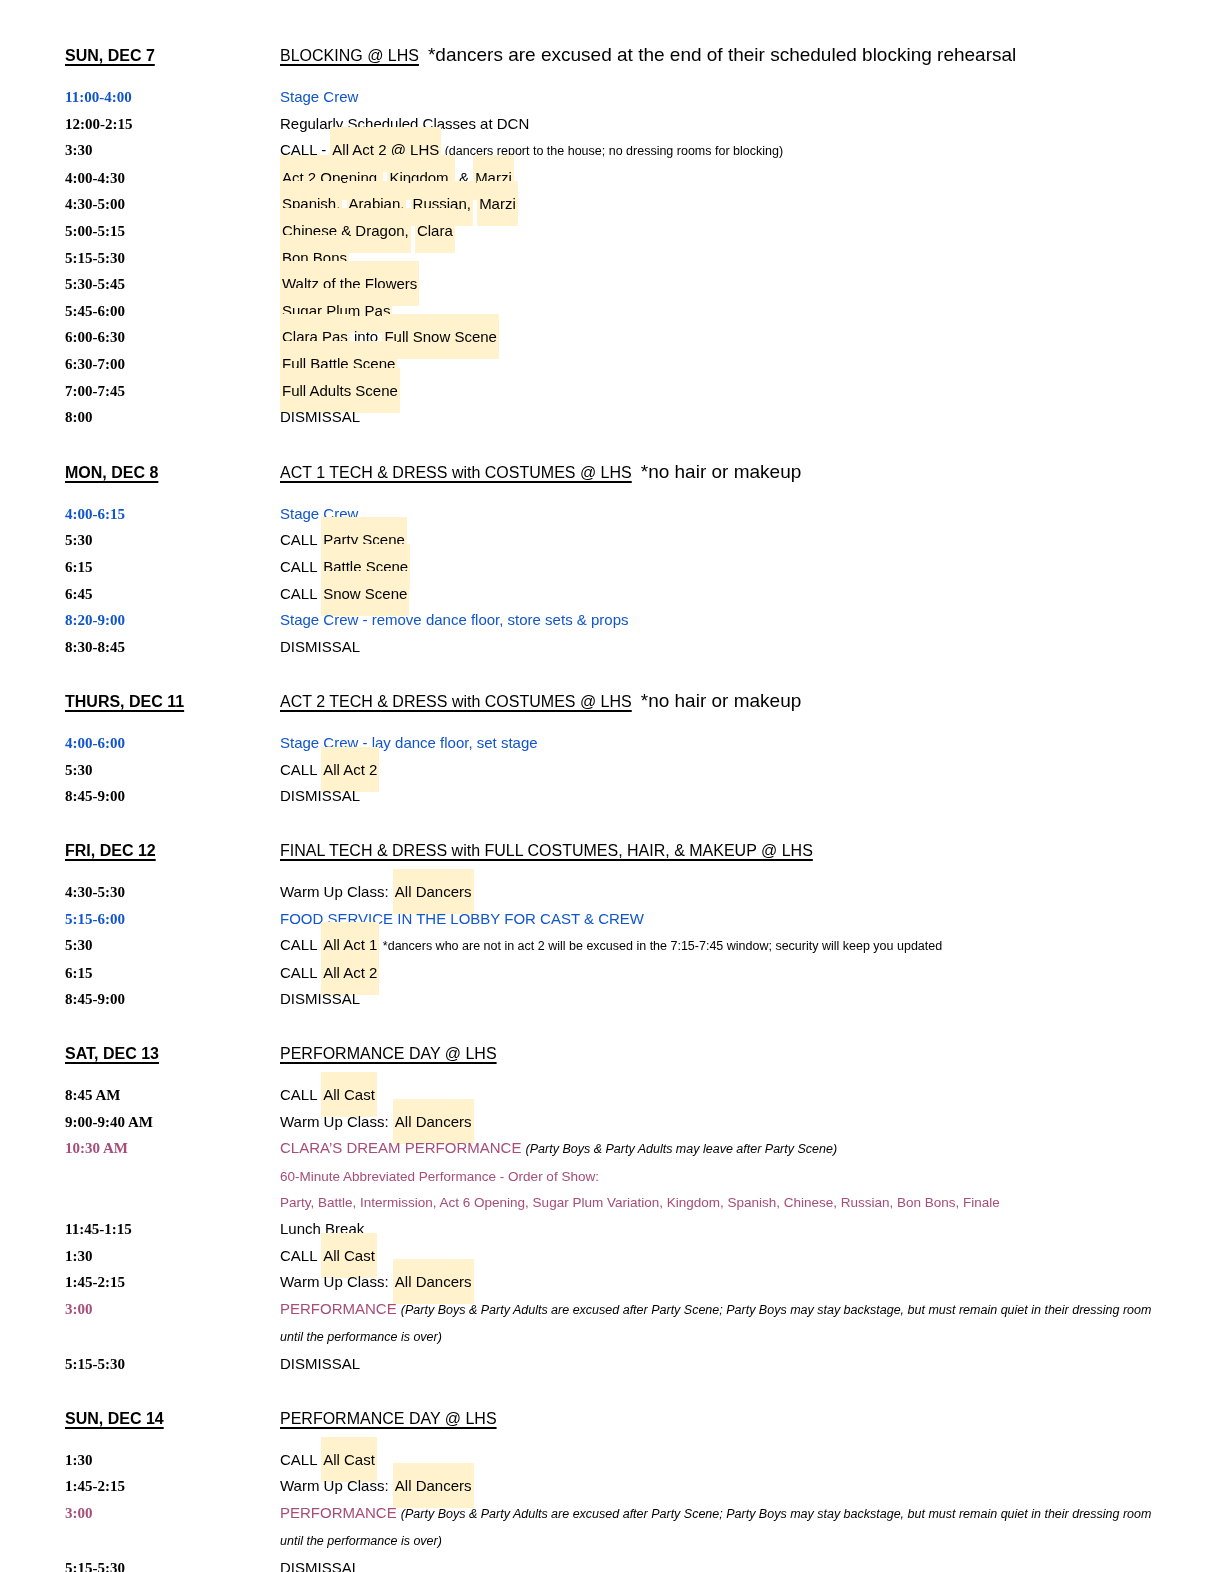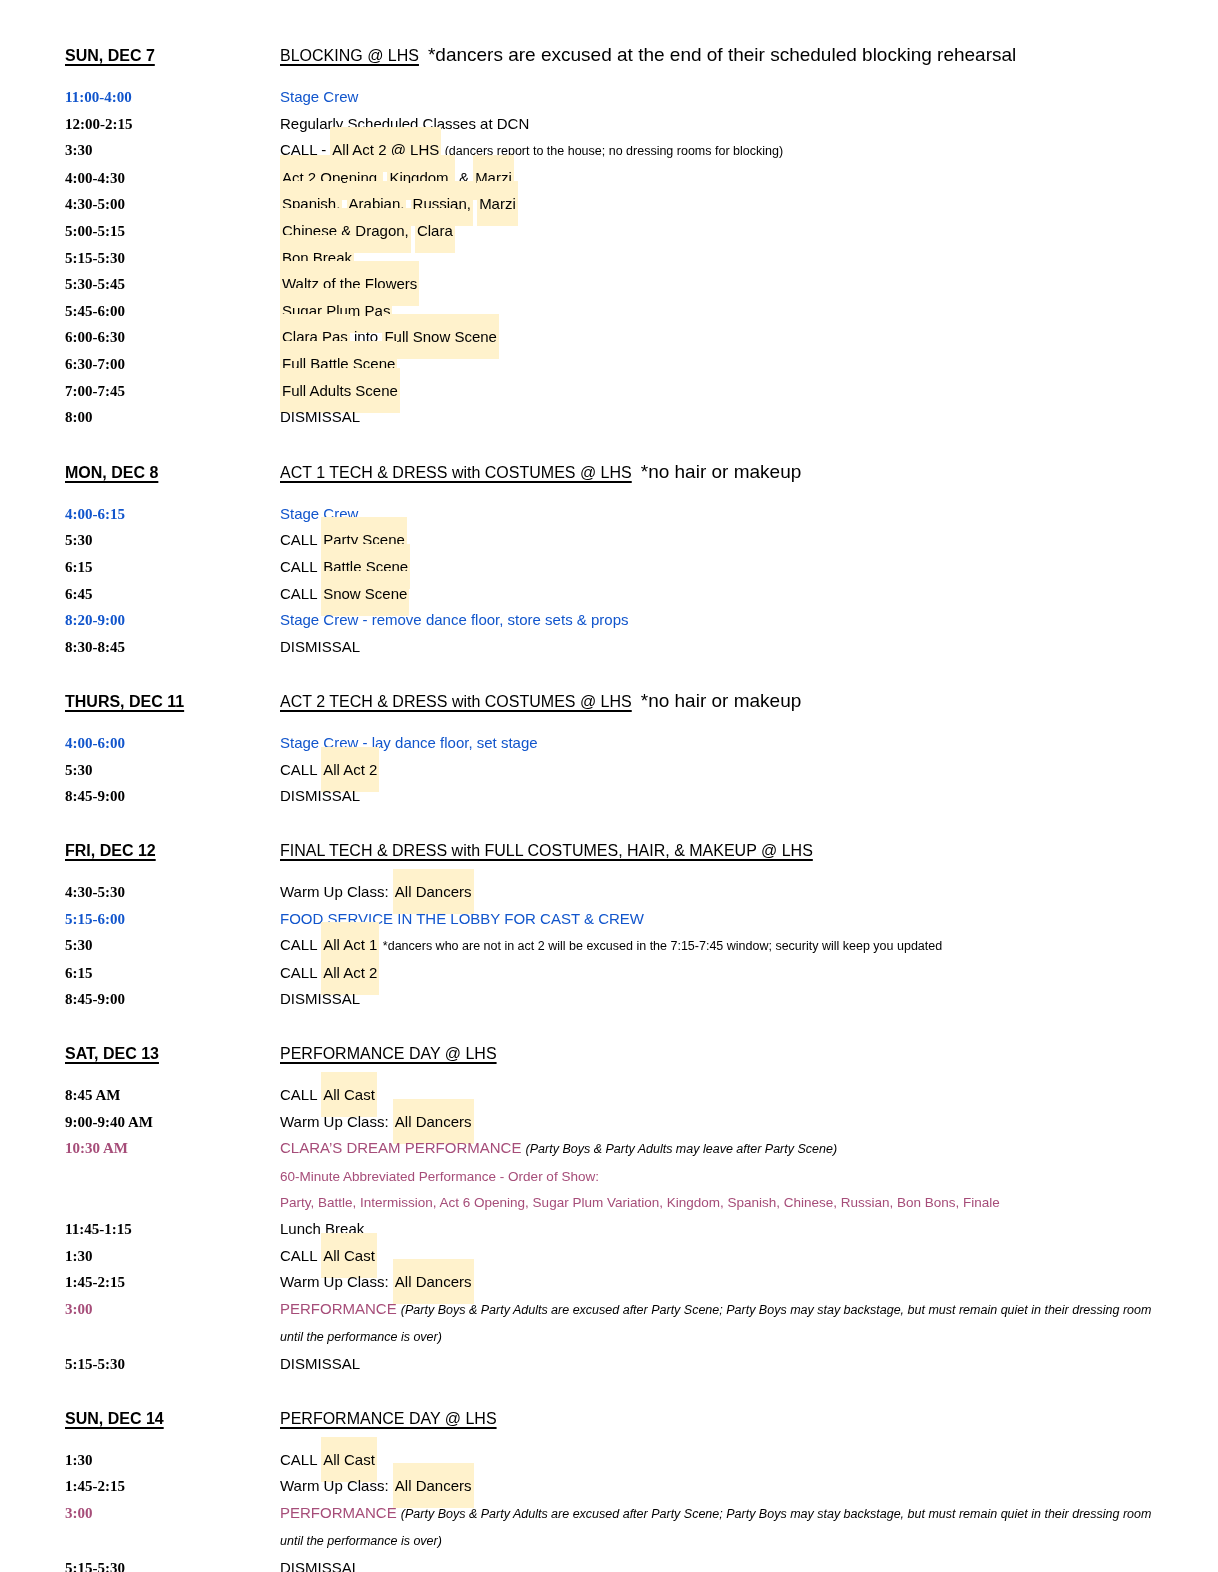--- a/index.html
+++ b/index.html
@@ -54,21 +54,21 @@
         <div class="row">
           <span class="time">4:30-5:00</span>
           <span class="desc"><span class="b h">Spanish,</span><span> </span><span class="b h">Arabian,</span><span> </span><span class="b h">Russian,</span><span> </span><span class="b h">Marzi</span></span>
         </div>
         <div class="row">
           <span class="time">5:00-5:15</span>
           <span class="desc"><span class="b h">Chinese &amp; Dragon,</span><span> </span><span class="b h">Clara</span></span>
         </div>
         <div class="row">
           <span class="time">5:15-5:30</span>
-          <span class="desc"><span class="b h">Bon Break</span></span>
+          <span class="desc"><span class="b h">Bon Bons</span></span>
         </div>
         <div class="row">
           <span class="time">5:30-5:45</span>
           <span class="desc"><span class="b h">Waltz of the Flowers</span></span>
         </div>
         <div class="row">
           <span class="time">5:45-6:00</span>
           <span class="desc"><span class="b h">Sugar Plum Pas</span></span>
         </div>
         <div class="row">

